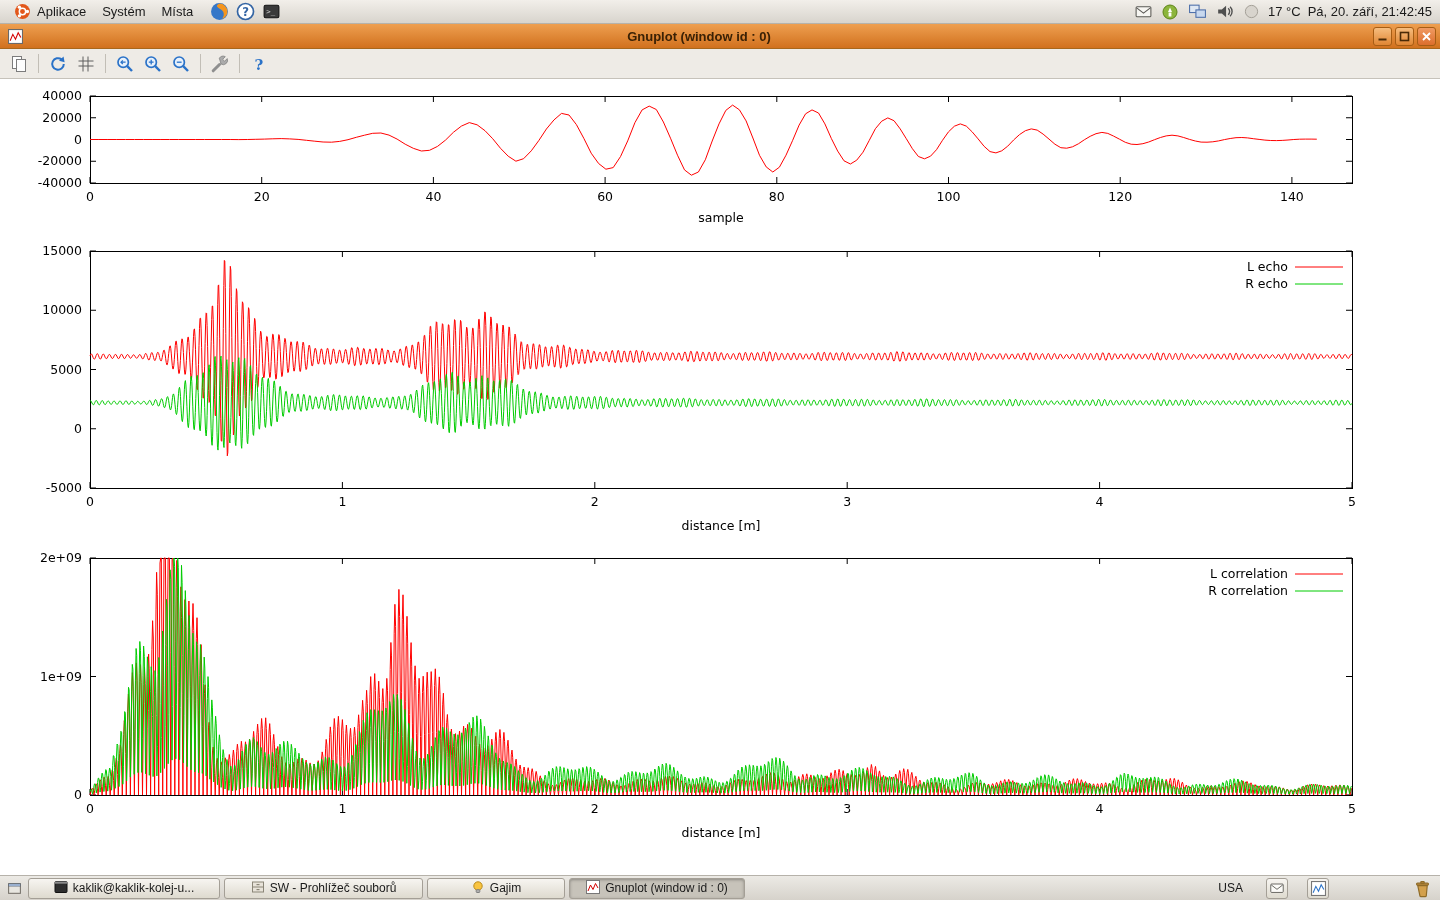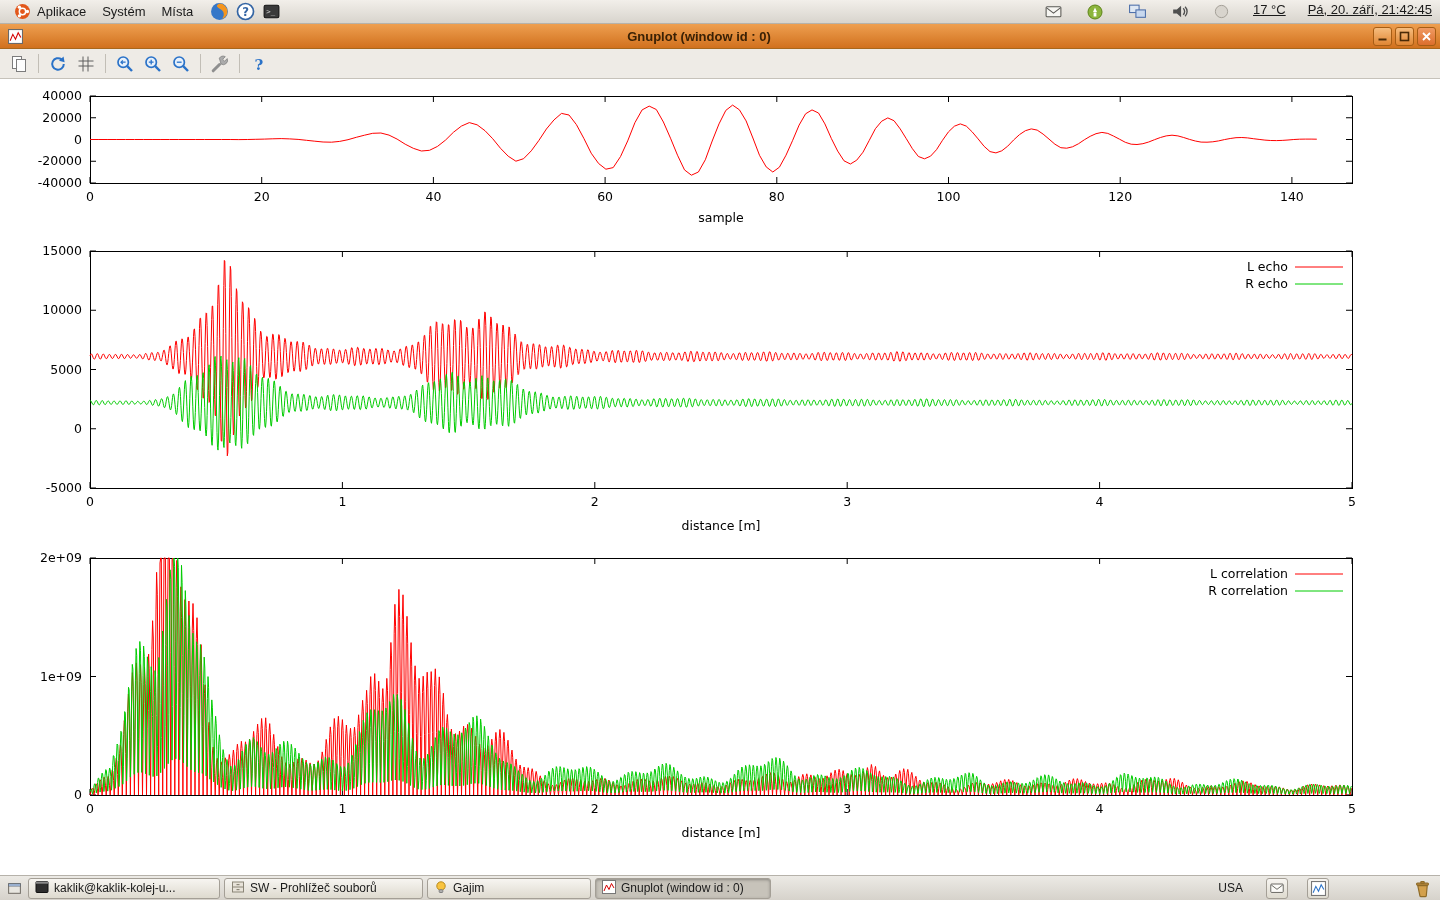--- a/index.html
+++ b/index.html
@@ -5,21 +5,21 @@
   html,body{margin:0;padding:0;background:#fff;}
   body{width:1440px;height:900px;overflow:hidden;font-family:"Liberation Sans","DejaVu Sans",sans-serif;}
   .screen{position:relative;width:1440px;height:900px;}
 
   
   .top-panel{height:24px;background:linear-gradient(#f2efea,#d8d4cd);border-bottom:1px solid #b6b2aa;
     display:flex;align-items:center;padding:0 4px;box-sizing:border-box;font-size:13px;color:#1a1a1a;}
   .menu-item{height:36px;display:flex;align-items:center;gap:5px;padding:0 8px;cursor:default;}
   .panel-launchers{display:flex;align-items:center;gap:6px;margin-left:8px;}
   .picon{width:20px;height:20px;display:flex;align-items:center;justify-content:center;}
-  .panel-right{margin-left:auto;display:flex;align-items:flex-start;gap:22px;padding-right:4px;text-decoration:underline;}
+  .panel-right{margin-left:auto;display:flex;align-items:center;gap:7px;padding-right:4px;}
 
   
   .titlebar{height:25px;background:linear-gradient(#ee9f50,#d1711e);display:flex;align-items:center;
     padding:0 4px;box-sizing:border-box;border-bottom:1px solid #a8671c;}
   .win-icon{width:16px;height:16px;margin:0 4px;display:flex;align-items:center;}
   .title-text{flex:1;text-align:center;font-weight:bold;font-size:13px;color:#3a2105;}
   .winbtn{width:19px;height:19px;margin-left:3px;border:1px solid #a65d14;border-radius:3px;
     background:linear-gradient(#f6bd7f,#e08633);display:flex;align-items:center;justify-content:center;box-sizing:border-box;}
   .winbtn.close{background:linear-gradient(#f09a62,#dc6e2c);}
 
@@ -30,21 +30,21 @@
 
   .canvas{height:796px;background:#ffffff;position:relative;}
   .ticklbl{font-family:"DejaVu Sans",sans-serif;font-size:12.5px;fill:#000;}
   .axislbl{font-family:"DejaVu Sans",sans-serif;font-size:12.5px;fill:#000;}
 
   
   .taskbar{height:25px;background:linear-gradient(#eceae5,#d6d2cb);border-top:1px solid #b6b2aa;
     display:flex;align-items:center;padding:0 4px;box-sizing:border-box;gap:4px;font-size:12px;color:#1a1a1a;}
   .applet-icon{width:20px;height:20px;display:flex;align-items:center;justify-content:center;}
   .taskbtn{height:21px;display:flex;align-items:center;gap:5px;padding:0 6px;border:1px solid #a49f96;border-radius:3px;
-    background:linear-gradient(#f7f5f1,#dedacf);box-sizing:border-box;overflow:hidden;white-space:nowrap;}
+    background:linear-gradient(#f7f5f1,#dedacf);box-sizing:border-box;overflow:hidden;white-space:nowrap;justify-content:center;}
   .taskbtn.active{background:#c7c3ba;box-shadow:inset 0 1px 3px rgba(0,0,0,.3);}
   .taskbtn .lbl{overflow:hidden;text-overflow:ellipsis;}
   .tb-right{margin-left:auto;display:flex;align-items:center;gap:19px;padding-right:2px;}
   .kbd{padding:0 4px;}
   .traybtn{width:22px;height:21px;display:flex;align-items:center;justify-content:center;border:1px solid #a49f96;
     border-radius:3px;background:linear-gradient(#f7f5f1,#dedacf);box-sizing:border-box;}
   .trash{margin-left:62px;border:none;background:transparent;width:24px;}
 </style>
 </head>
 <body>
@@ -361,21 +361,21 @@
       <span>
         <svg width="14" height="14" viewBox="0 0 14 14">
             <rect x="1.5" y="2" width="11" height="10" fill="#e8e3d9" stroke="#8a8577"></rect>
             <line x1="1.5" y1="7" x2="12.5" y2="7" stroke="#8a8577"></line>
             <rect x="5.5" y="4" width="3" height="1.2" fill="#8a8577"></rect>
             <rect x="5.5" y="9" width="3" height="1.2" fill="#8a8577"></rect>
           </svg>
       </span>
       <span class="lbl">SW - Prohlížeč souborů</span>
     </div>
-    <div class="taskbtn" style="width:164px">
+    <div class="taskbtn" style="width:138px">
       <span>
         <svg width="14" height="14" viewBox="0 0 14 14">
             <circle cx="7" cy="6" r="4.2" fill="#f9c440" stroke="#b98b1d"></circle>
             <rect x="5.2" y="9.7" width="3.6" height="2.8" rx="0.8" fill="#b0b0b0" stroke="#808080"></rect>
           </svg>
       </span>
       <span class="lbl">Gajim</span>
     </div>
     <div class="taskbtn active" style="width:176px">
       <span>

